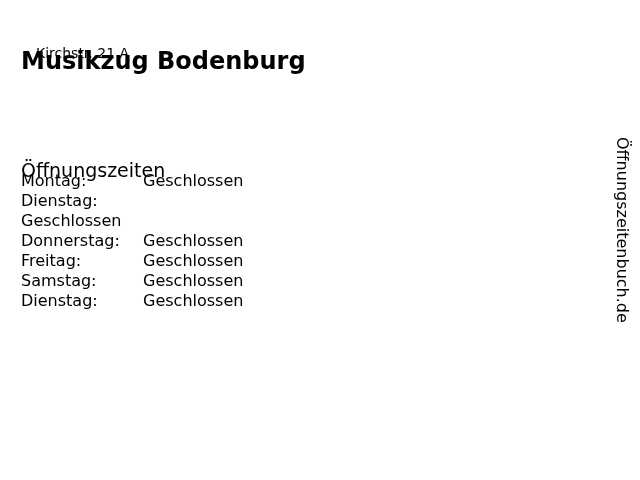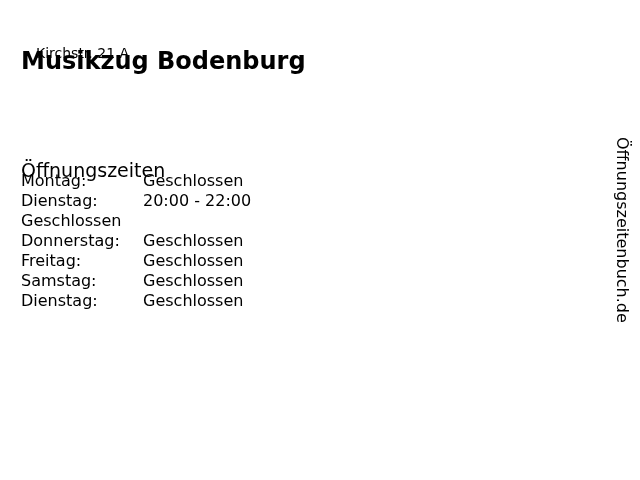--- a/index.html
+++ b/index.html
@@ -81,21 +81,20 @@
 
 <h2 class="hours-heading">Öffnungszeiten</h2>
 
 <div class="hours-table">
   <div class="hours-row">
     <span class="day-label">Montag:</span>
     <span class="hours-value">Geschlossen</span>
   </div>
   <div class="hours-row">
     <span class="day-label">Dienstag:</span>
-    <span class="hours-value">20:00 - 22:00</span>
   </div>
   <div class="hours-row">
     <span class="hours-value">Geschlossen</span>
   </div>
   <div class="hours-row">
     <span class="day-label">Donnerstag:</span>
     <span class="hours-value">Geschlossen</span>
   </div>
   <div class="hours-row">
     <span class="day-label">Freitag:</span>

